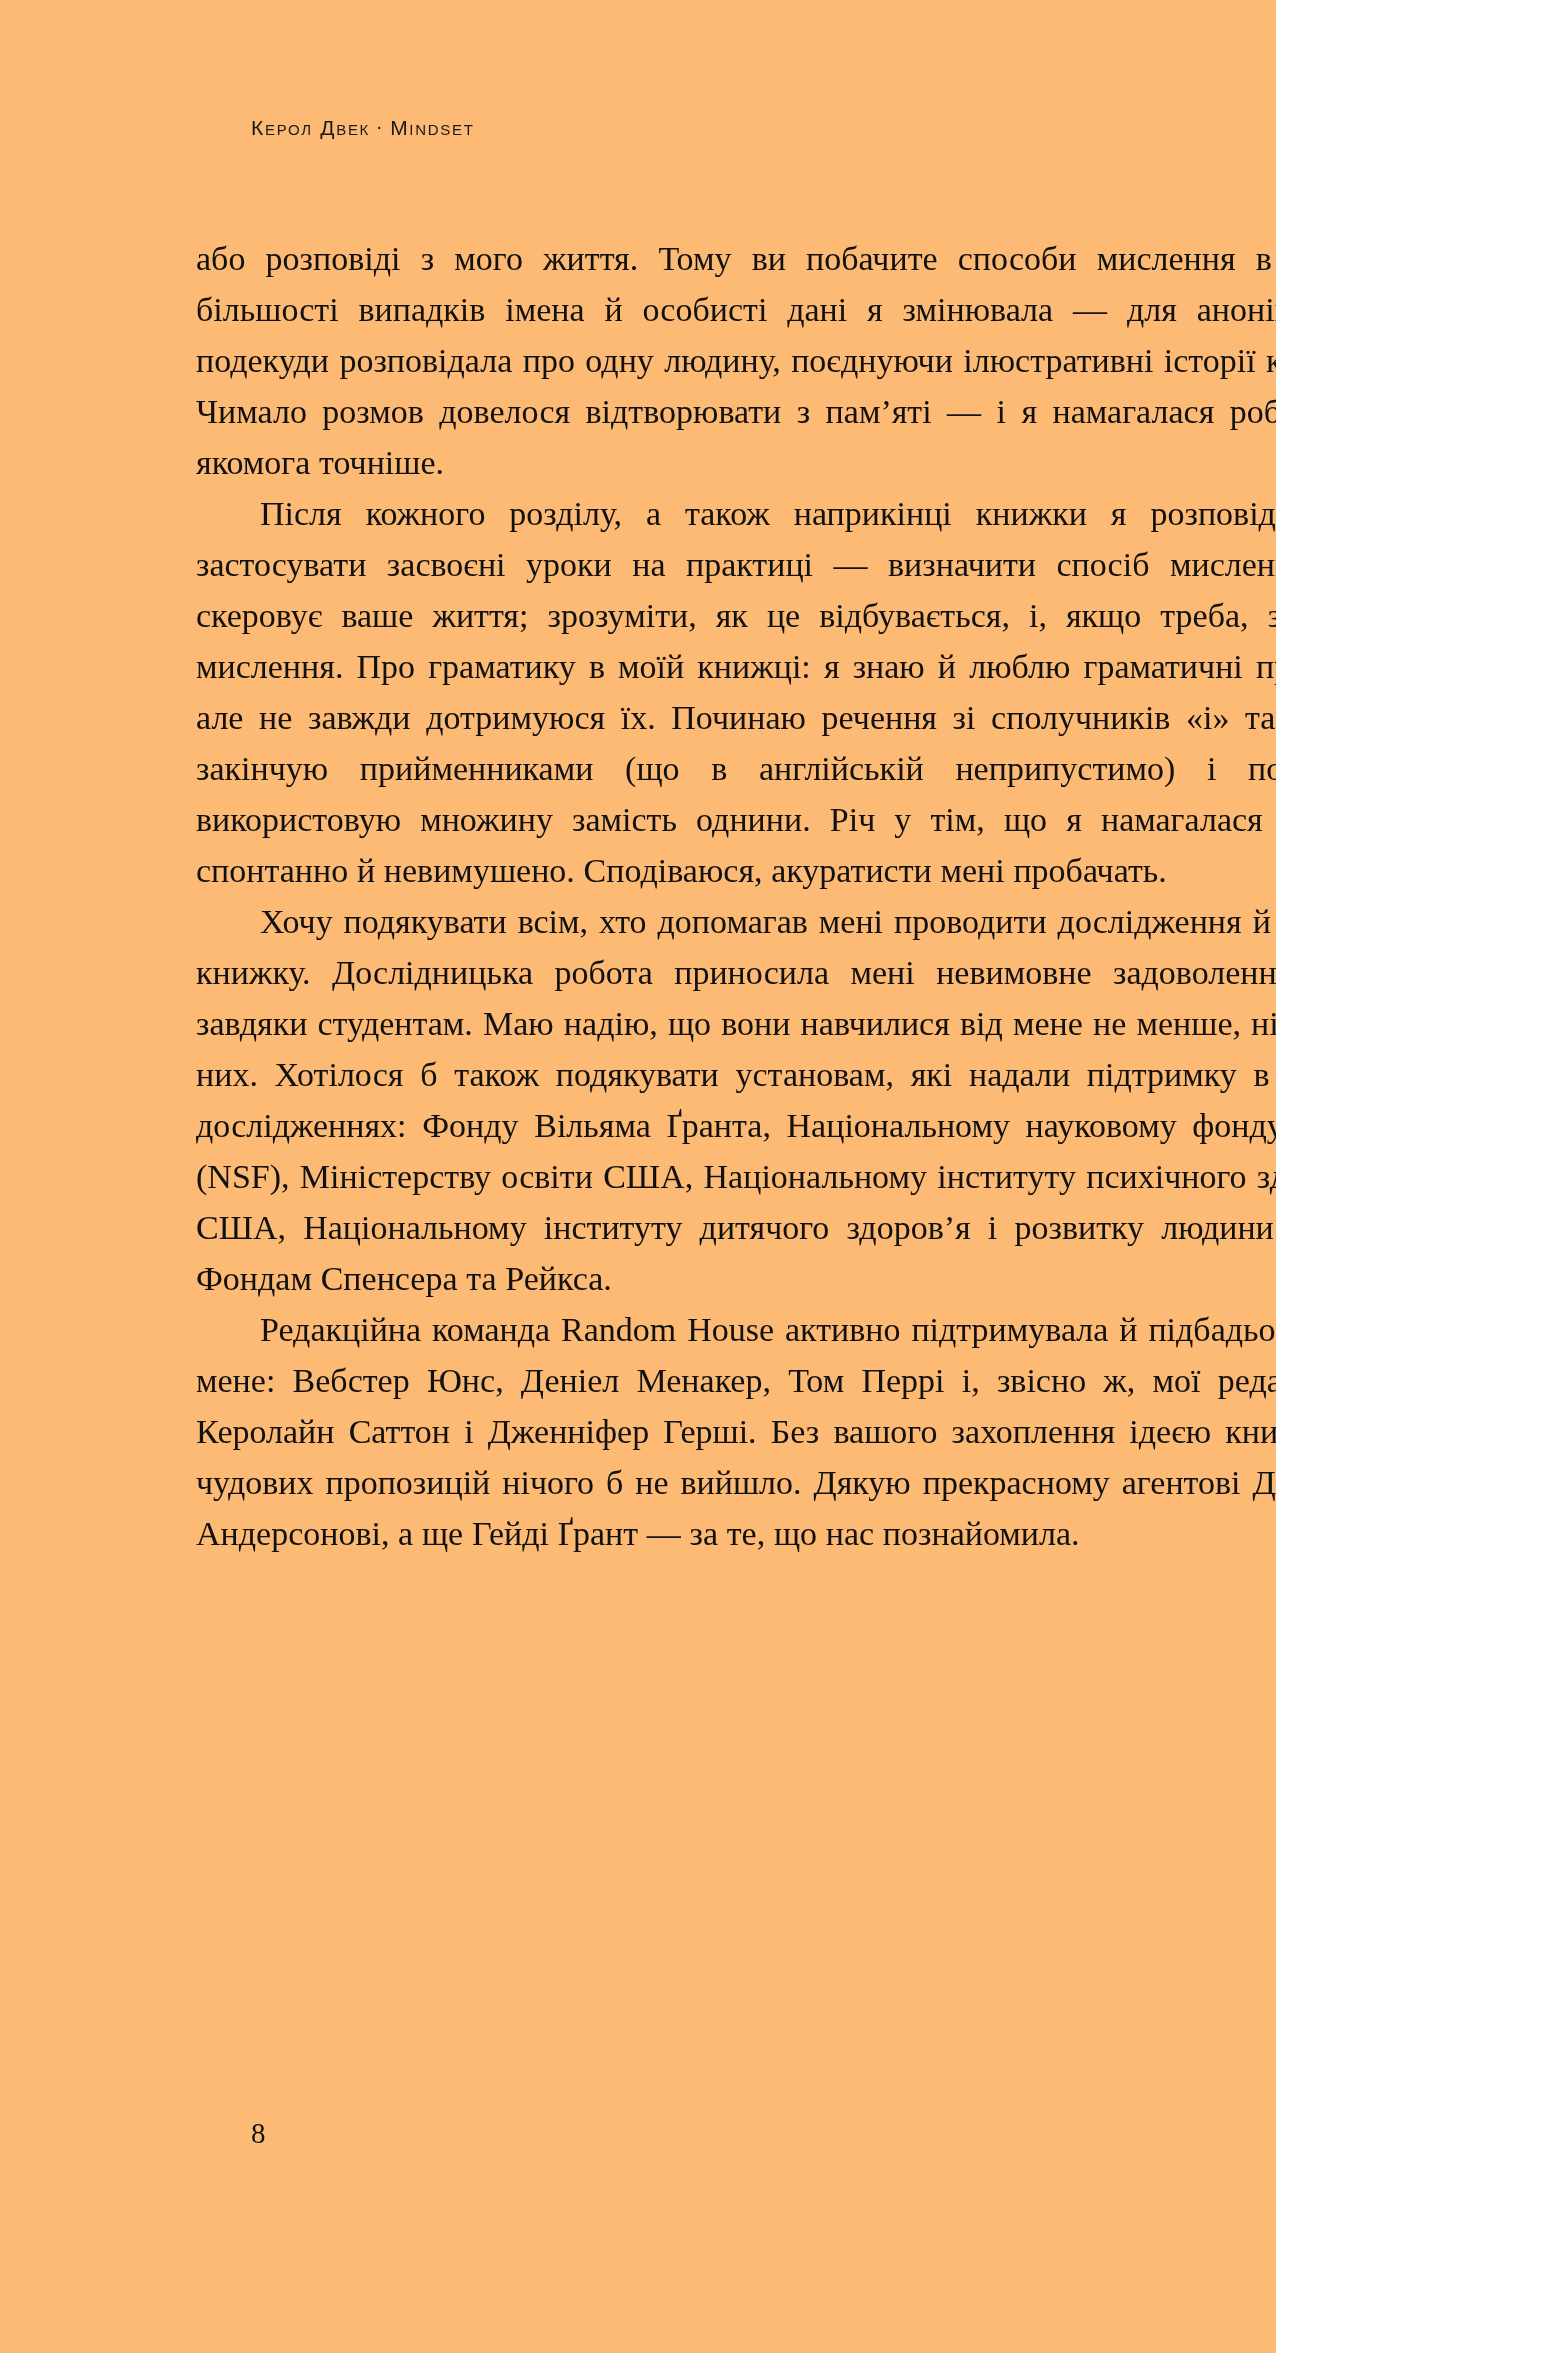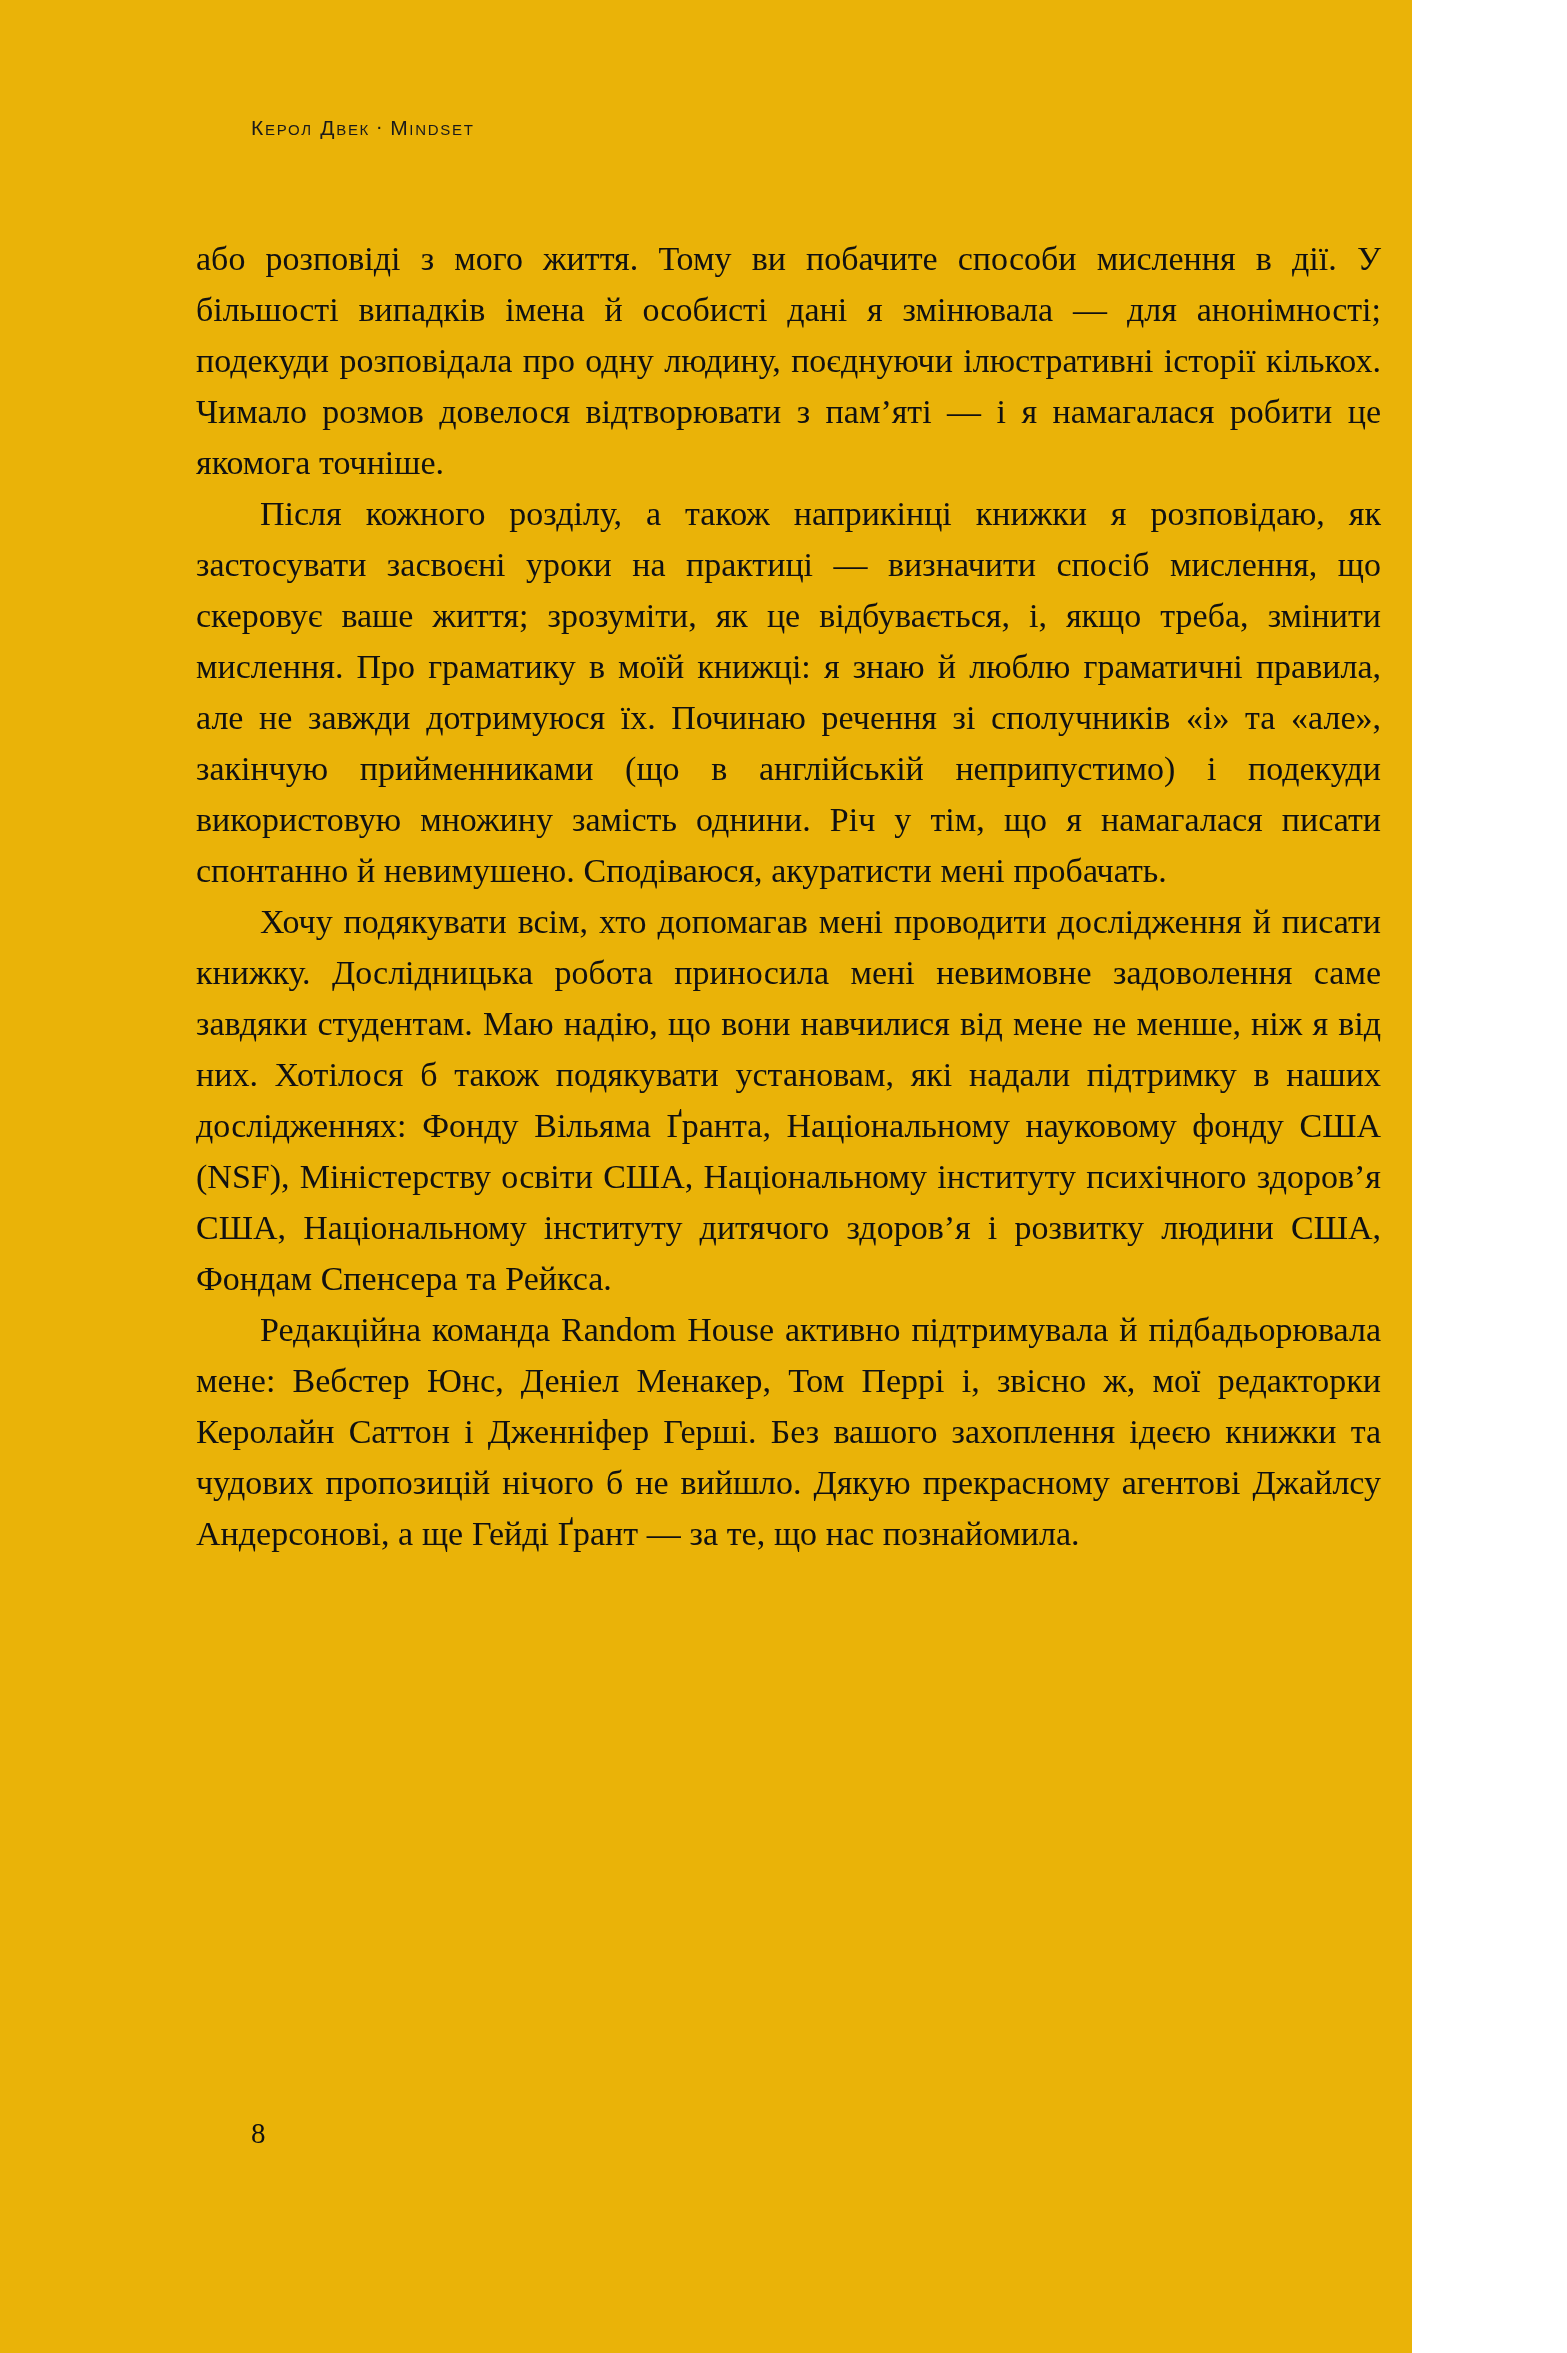--- a/index.html
+++ b/index.html
@@ -4,23 +4,23 @@
 <title>Mindset — page 8</title>
 <style>
   html, body {
     margin: 0;
     padding: 0;
     background: #ffffff;
   }
 
   .page {
     position: relative;
-    width: 1412px;
+    width: 1276px;
     height: 2354px;
-    background: #eab308;
+    background: #fdba74;
     overflow: hidden;
     box-sizing: border-box;
     font-family: "Liberation Serif", "DejaVu Serif", serif;
     color: #111111;
     -webkit-font-smoothing: antialiased;
   }
 
   
   .running-head {
     position: absolute;

